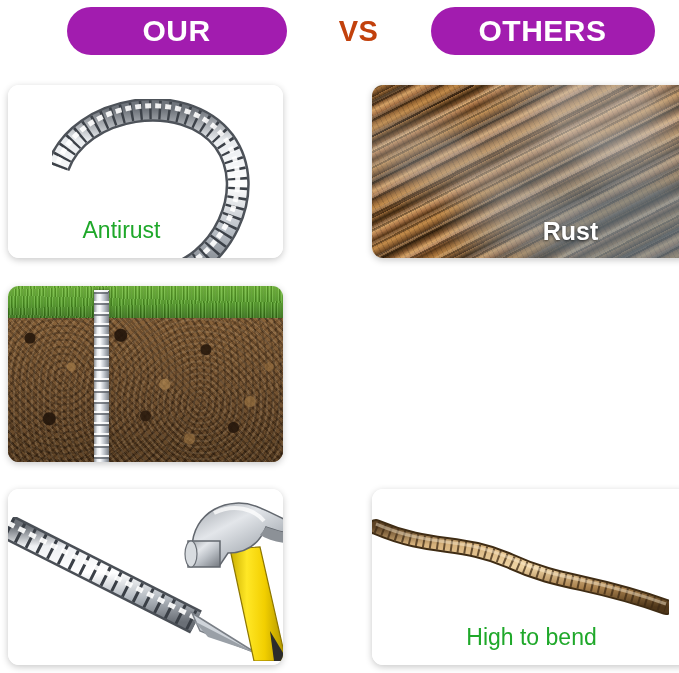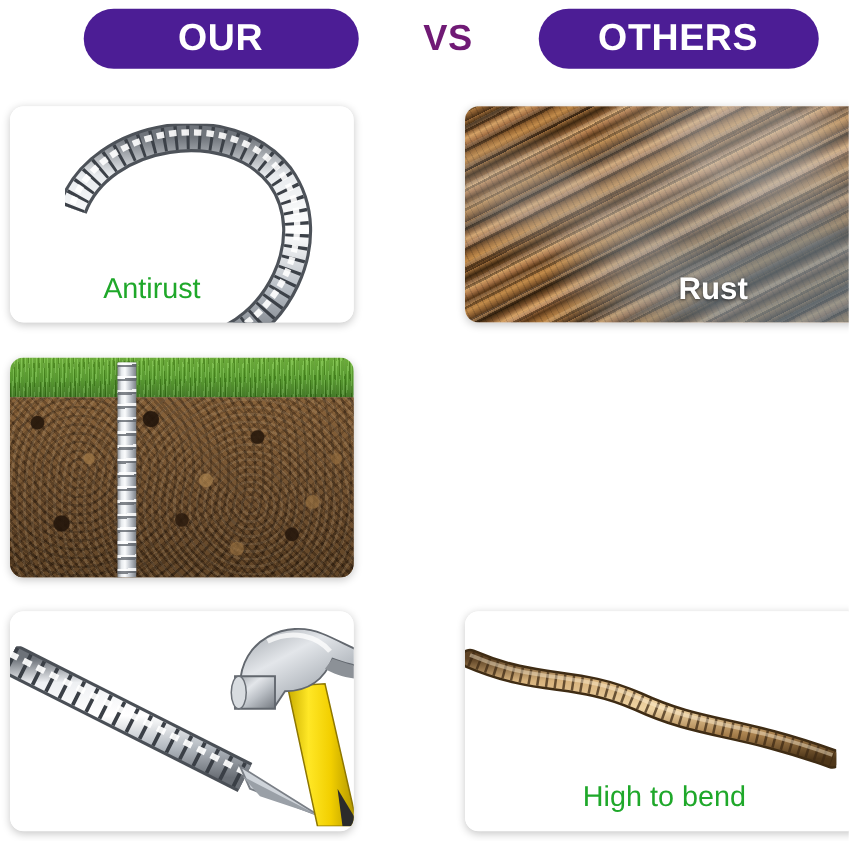--- a/index.html
+++ b/index.html
@@ -19,36 +19,36 @@
   .header {
     position: absolute;
     left: 0; top: 0;
     width: 679px; height: 62px;
     display: flex;
     align-items: center;
     justify-content: center;
     gap: 0px;
   }
   .pill {
-    background: #4c1d95;
+    background: #a21caf;
     border-radius: 40px;
     height: 48px;
     display: flex;
     align-items: center;
     justify-content: center;
     color: #ffffff;
     font-weight: bold;
     font-size: 30px;
     letter-spacing: 0.5px;
   }
   .pill-our { width: 220px; margin-left: 42px; }
   .vs {
     width: 144px;
     text-align: center;
-    color: #701a75;
+    color: #c2410c;
     font-weight: bold;
     font-size: 29px;
     letter-spacing: 0.5px;
   }
   .pill-others { width: 224px; text-align: center; }
 
   
   .grid {
     position: absolute;
     left: 0; top: 62px;

